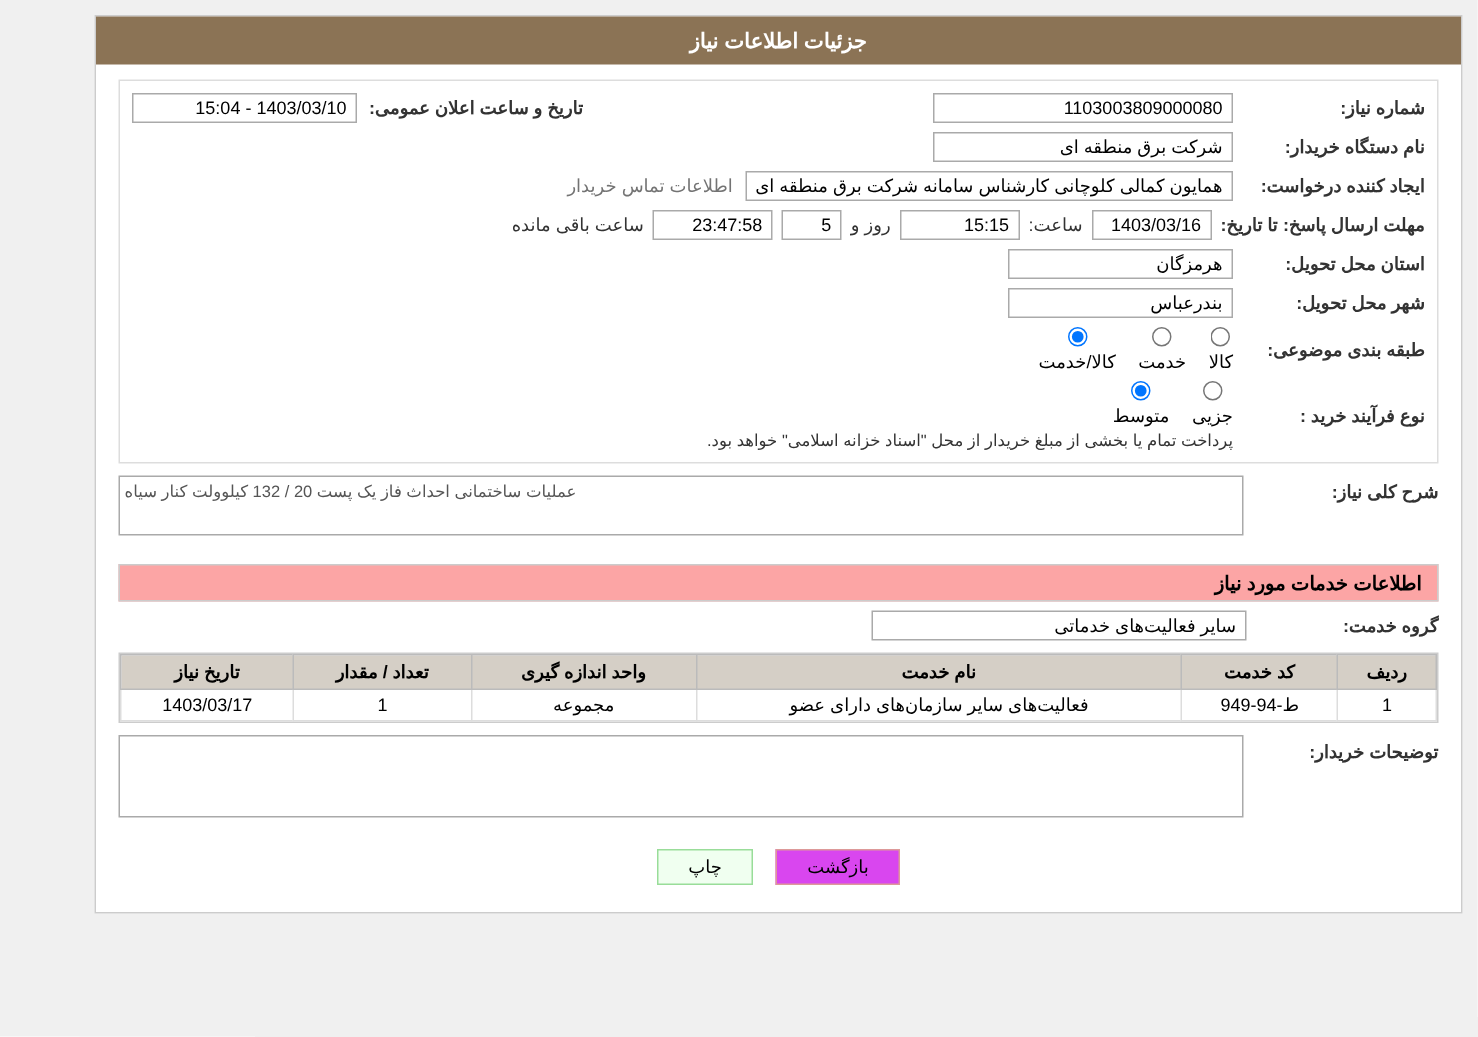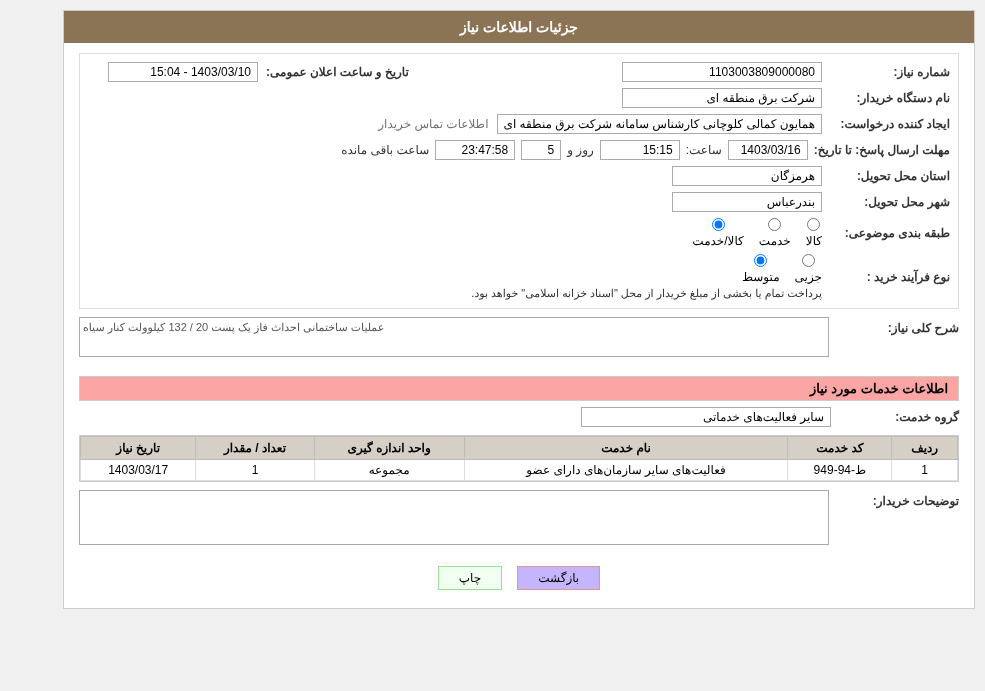--- a/index.html
+++ b/index.html
@@ -53,21 +53,21 @@
     }
     .value-box {
       border: 1px solid #aaa;
       background: #fff;
       padding: 2px 6px;
       min-height: 20px;
       min-width: 80px;
       text-align: right;
     }
     .value-box.wide { min-width: 200px; }
-    .value-box.medium { min-width: 150px; margin-left: 20px; }
+    .value-box.medium { min-width: 150px; }
     .value-box.narrow { min-width: 80px; }
     .link-blue {
       color: #737373;
       cursor: pointer;
     }
     .date-time-row {
       display: flex;
       align-items: center;
       gap: 6px;
       flex-wrap: nowrap;
@@ -133,21 +133,21 @@
     }
     .btn {
       padding: 4px 20px;
       border: 1px solid #aaa;
       cursor: pointer;
       font-size: 12px;
       font-family: Tahoma, Arial, sans-serif;
       background: #f5f5f5;
     }
     .btn-back {
-      background: #c4b5fd;
+      background: #d946ef;
       border-color: #d99;
     }
     .btn-print {
       background: #f0fff0;
       border-color: #9d9;
     }
     .description-area {
       position: relative;
       margin-bottom: 8px;
     }

